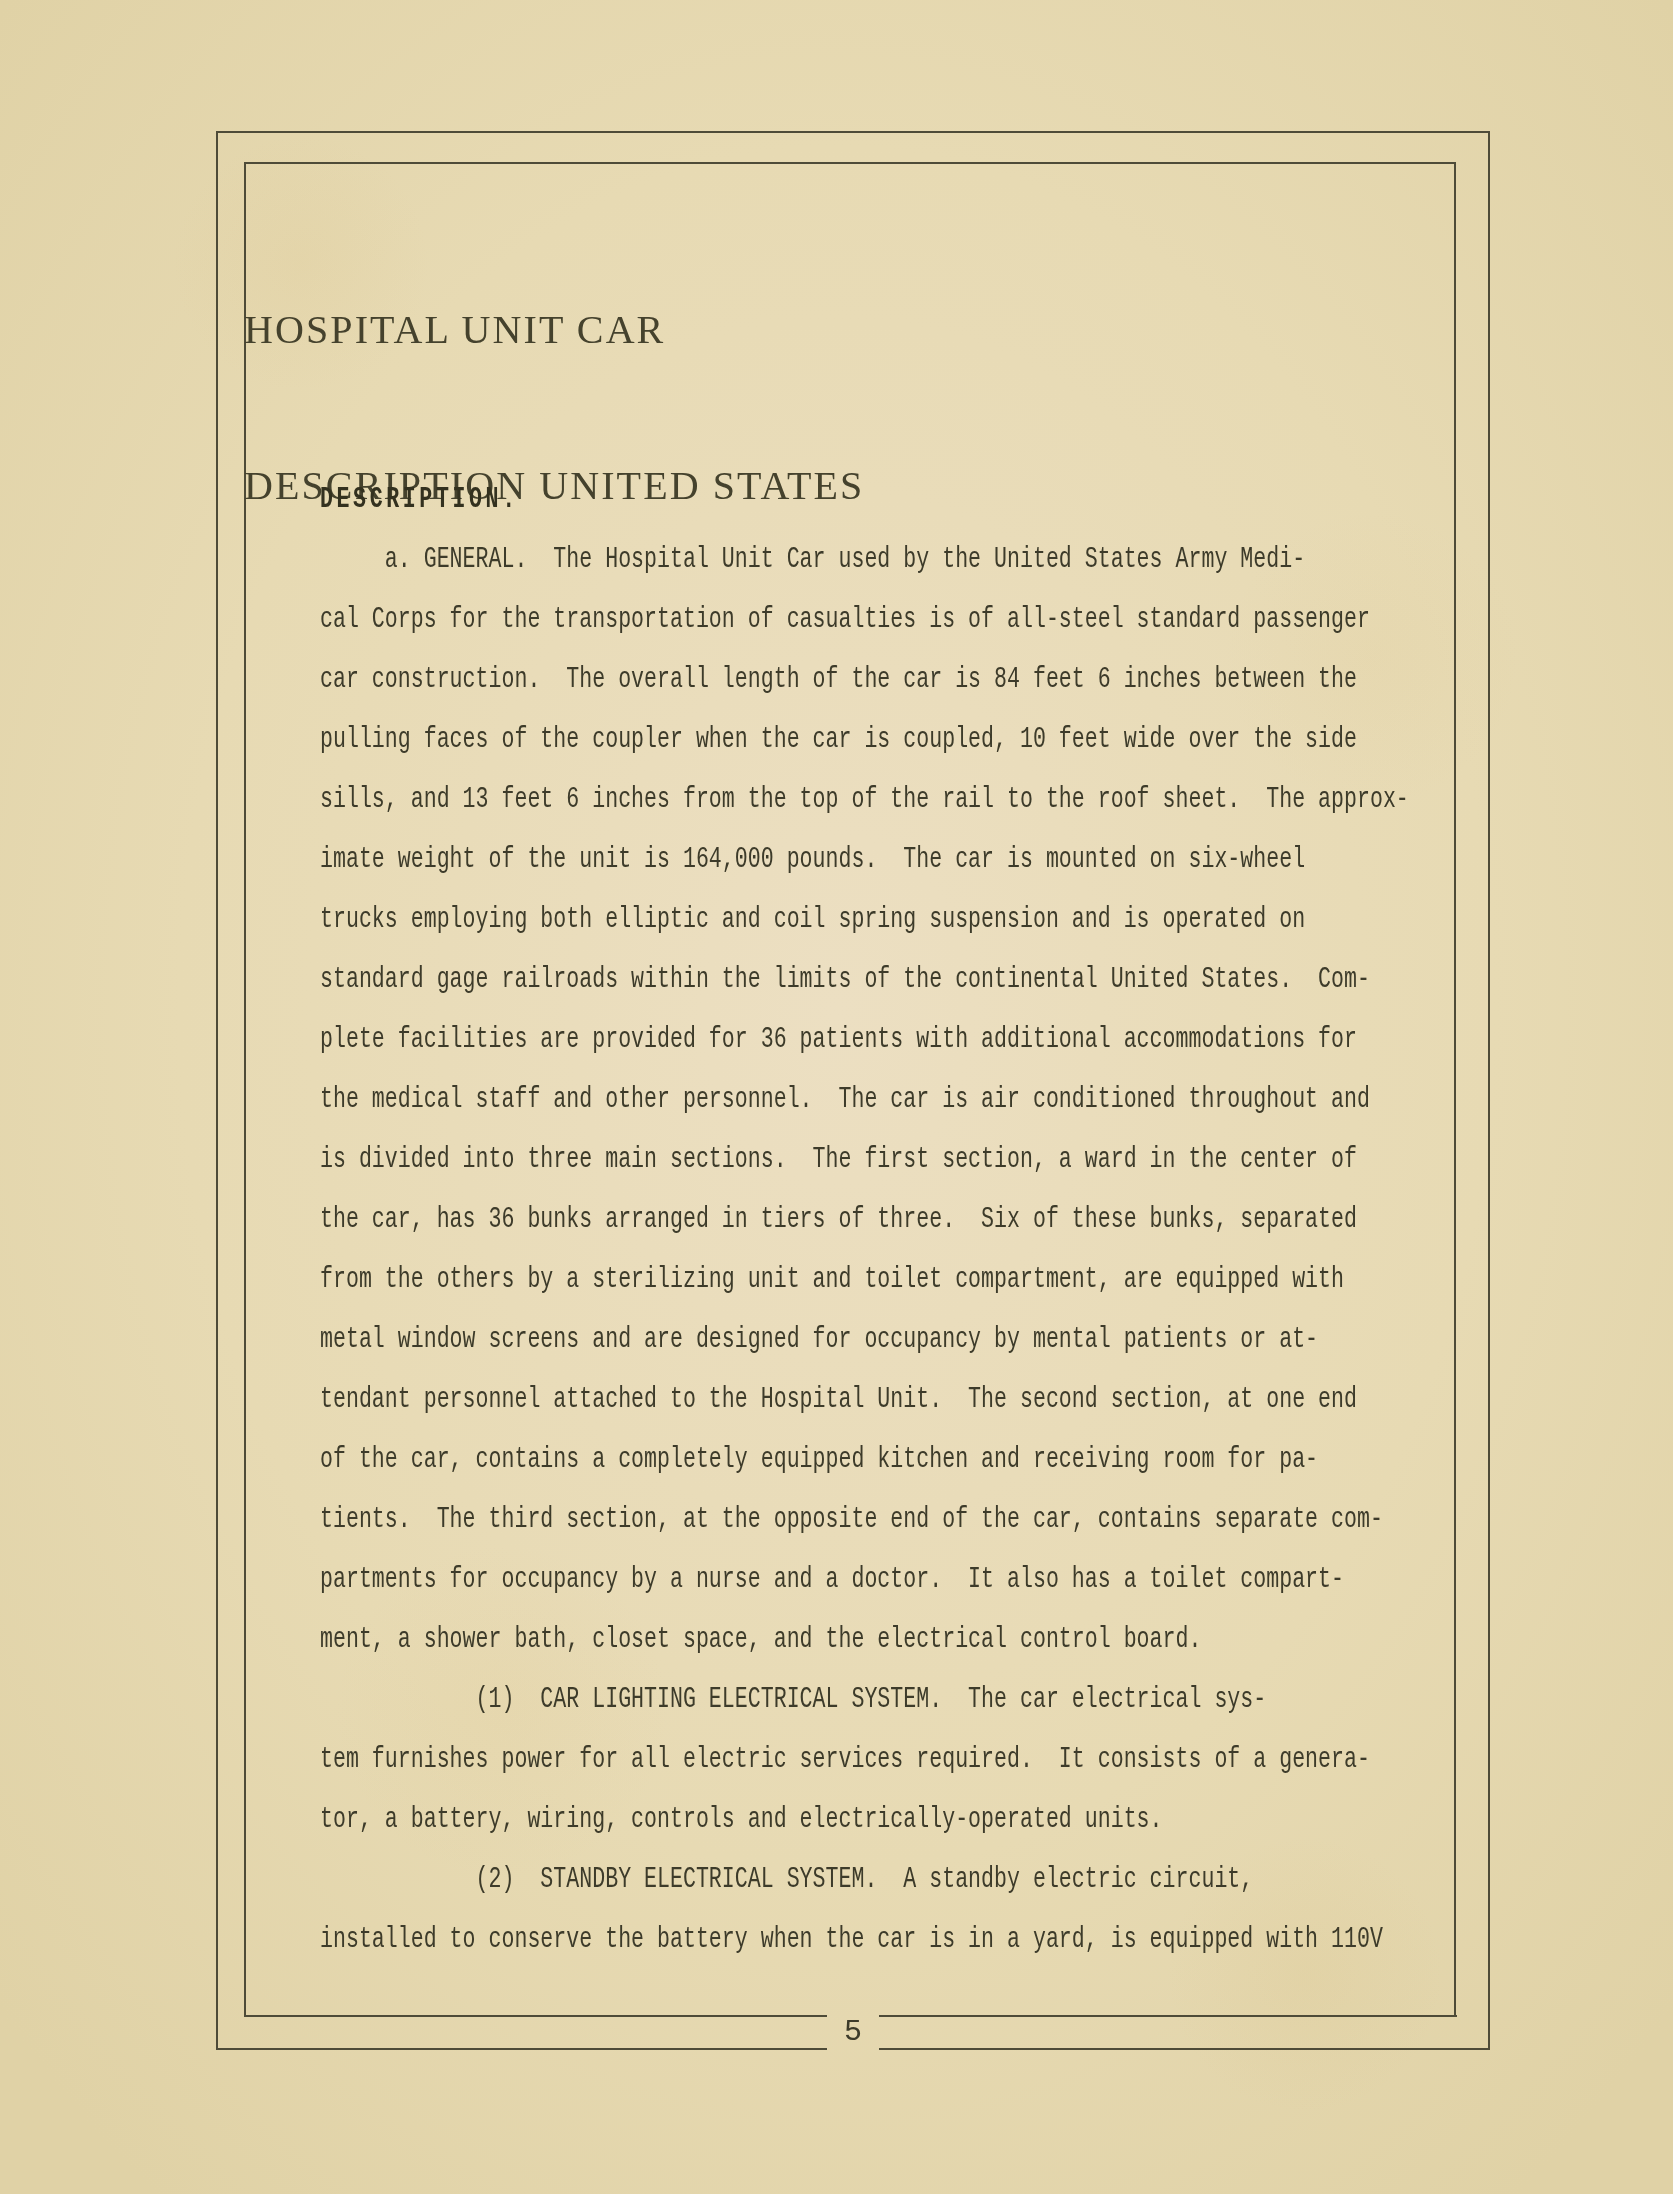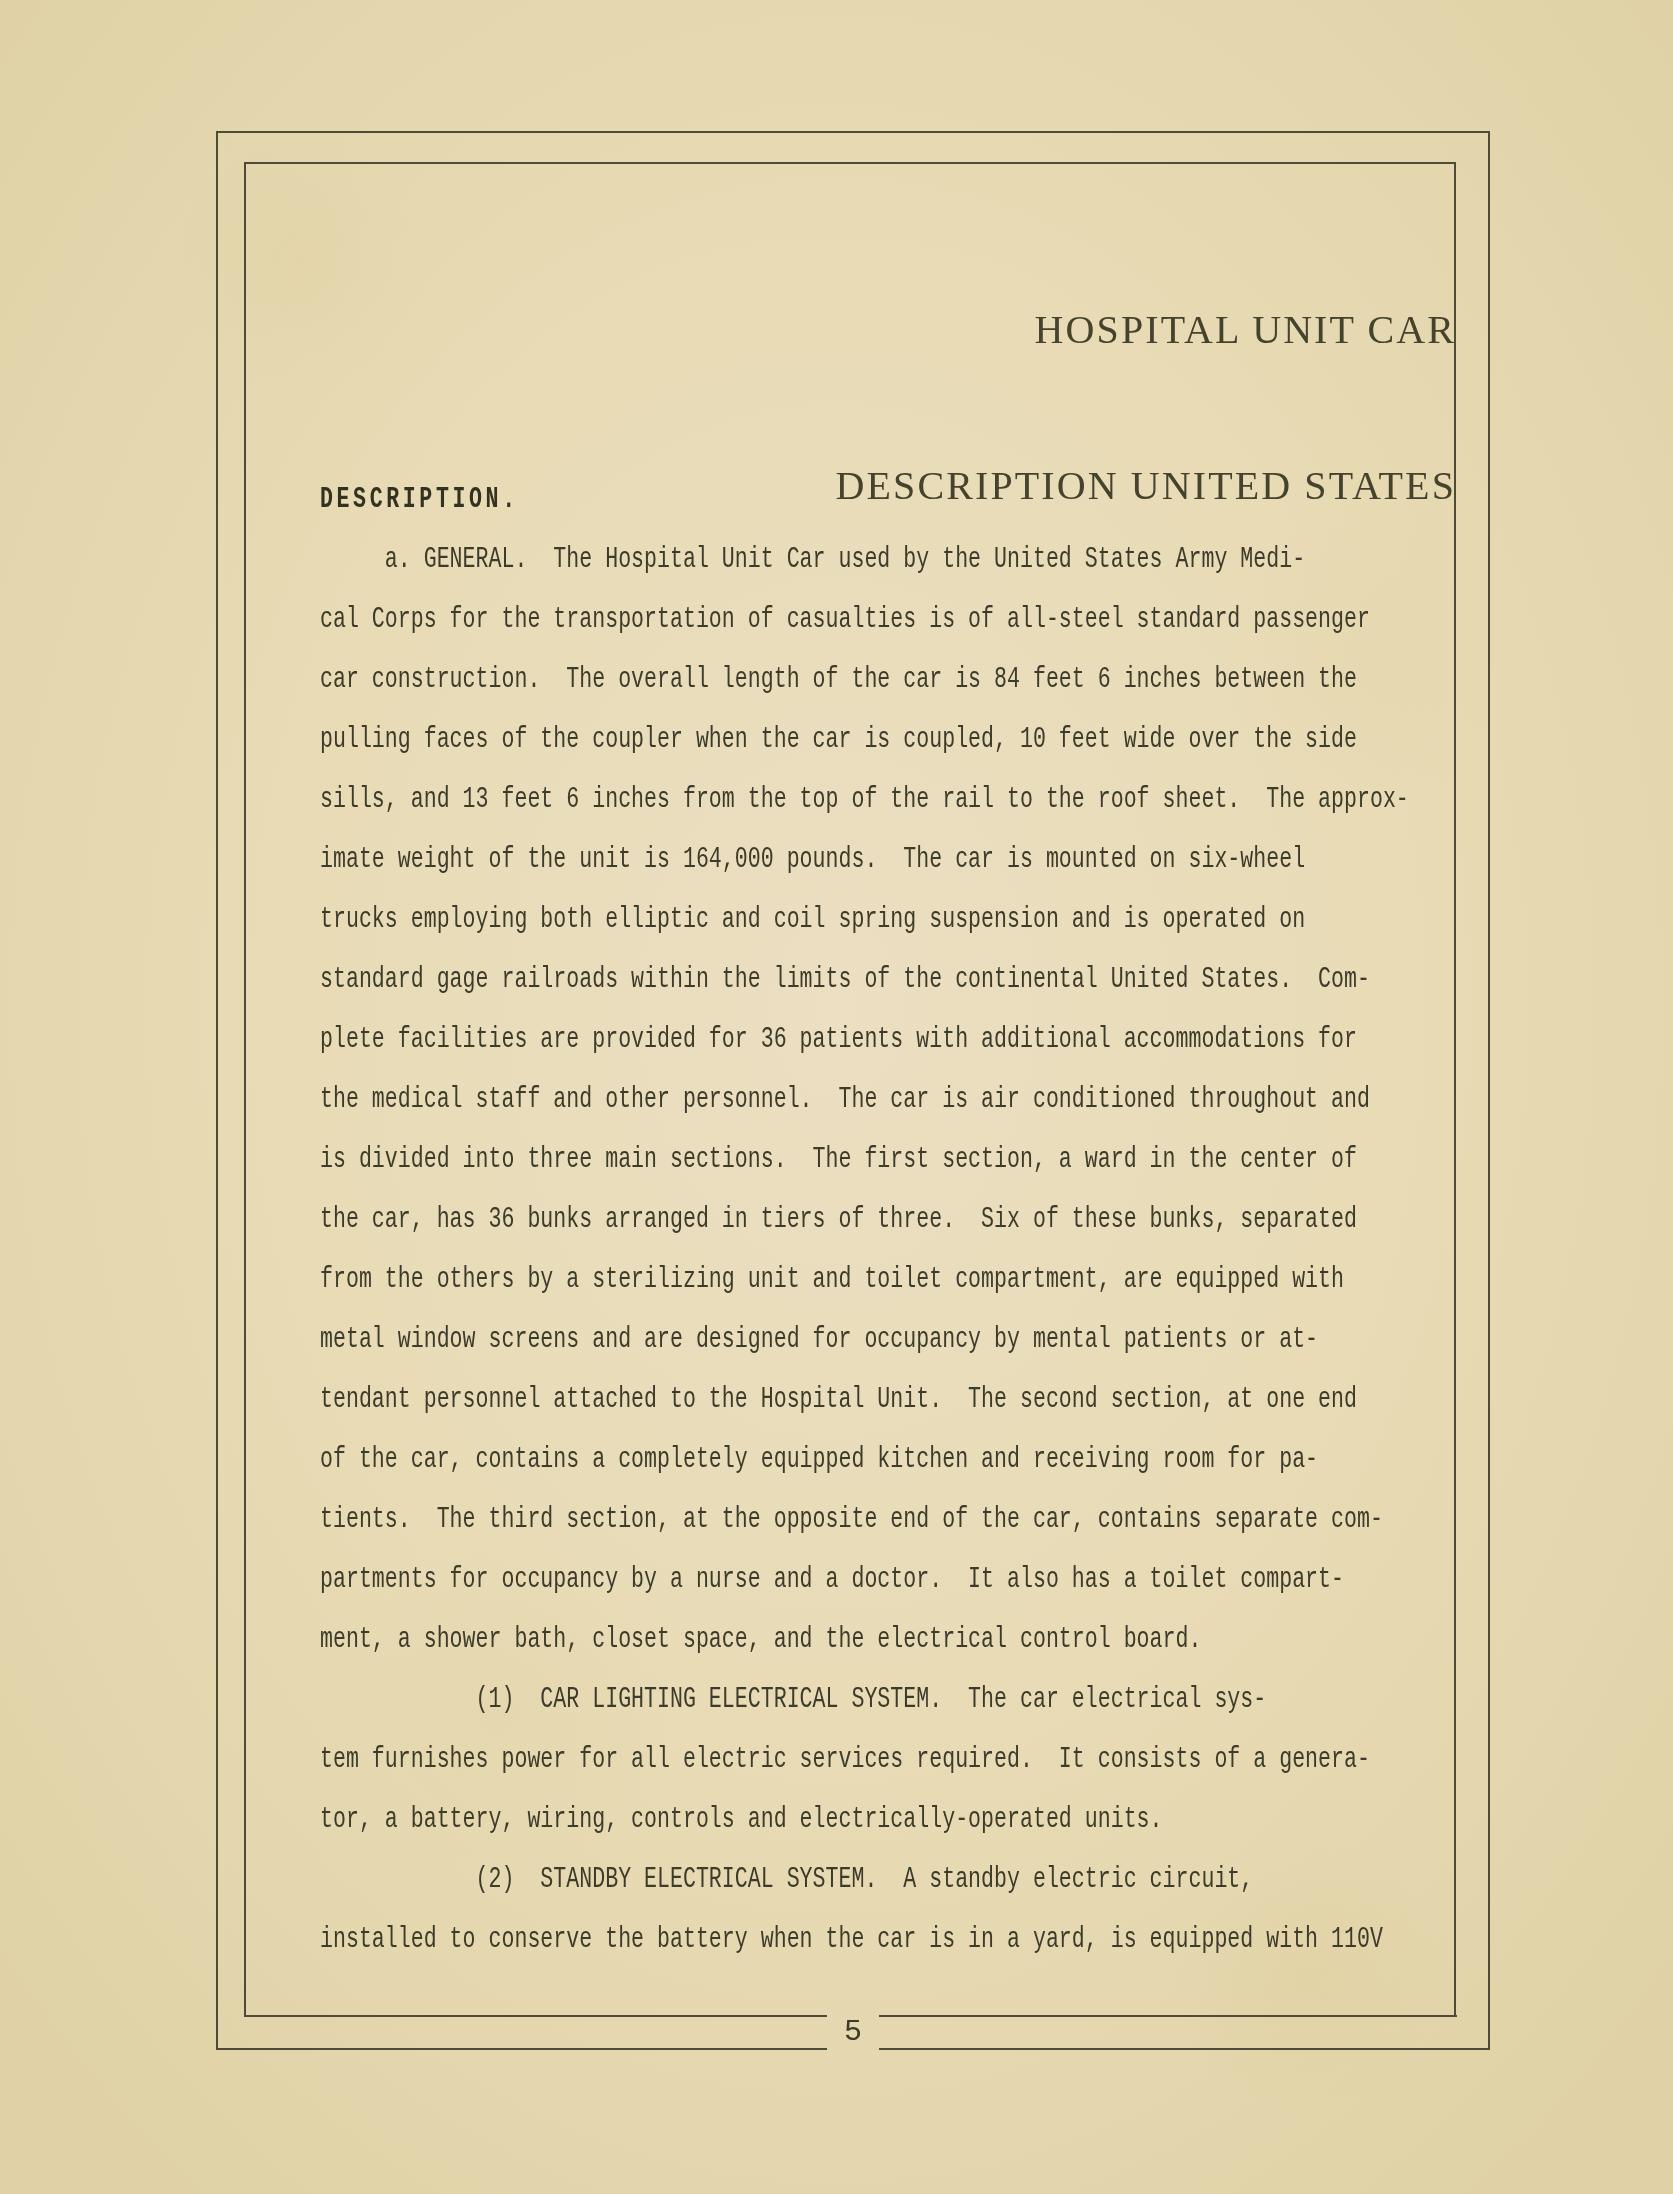--- a/index.html
+++ b/index.html
@@ -50,21 +50,21 @@
   .rule-seg { position: absolute; height: 2.1px; background: var(--border); }
   .inner-bottom-left  { left: 244px;  top: 2015px; width: 583px; }
   .inner-bottom-right { left: 879px; top: 2015px; width: 578px; }
   .outer-bottom-left  { left: 216px;  top: 2048px; width: 611px; }
   .outer-bottom-right { left: 879px; top: 2048px; width: 611px; }
 
   .title-block {
     position: absolute;
     left: 244px; top: 200px;
     width: 1212px;
-    text-align: right;
+    text-align: left;
     font-family: "Liberation Serif", "DejaVu Serif", serif;
     font-size: 40px;
     letter-spacing: 2.1px;
     line-height: 52px;
     color: #45422d;
     white-space: pre;
   }
 
   .body-block {
     position: absolute;

